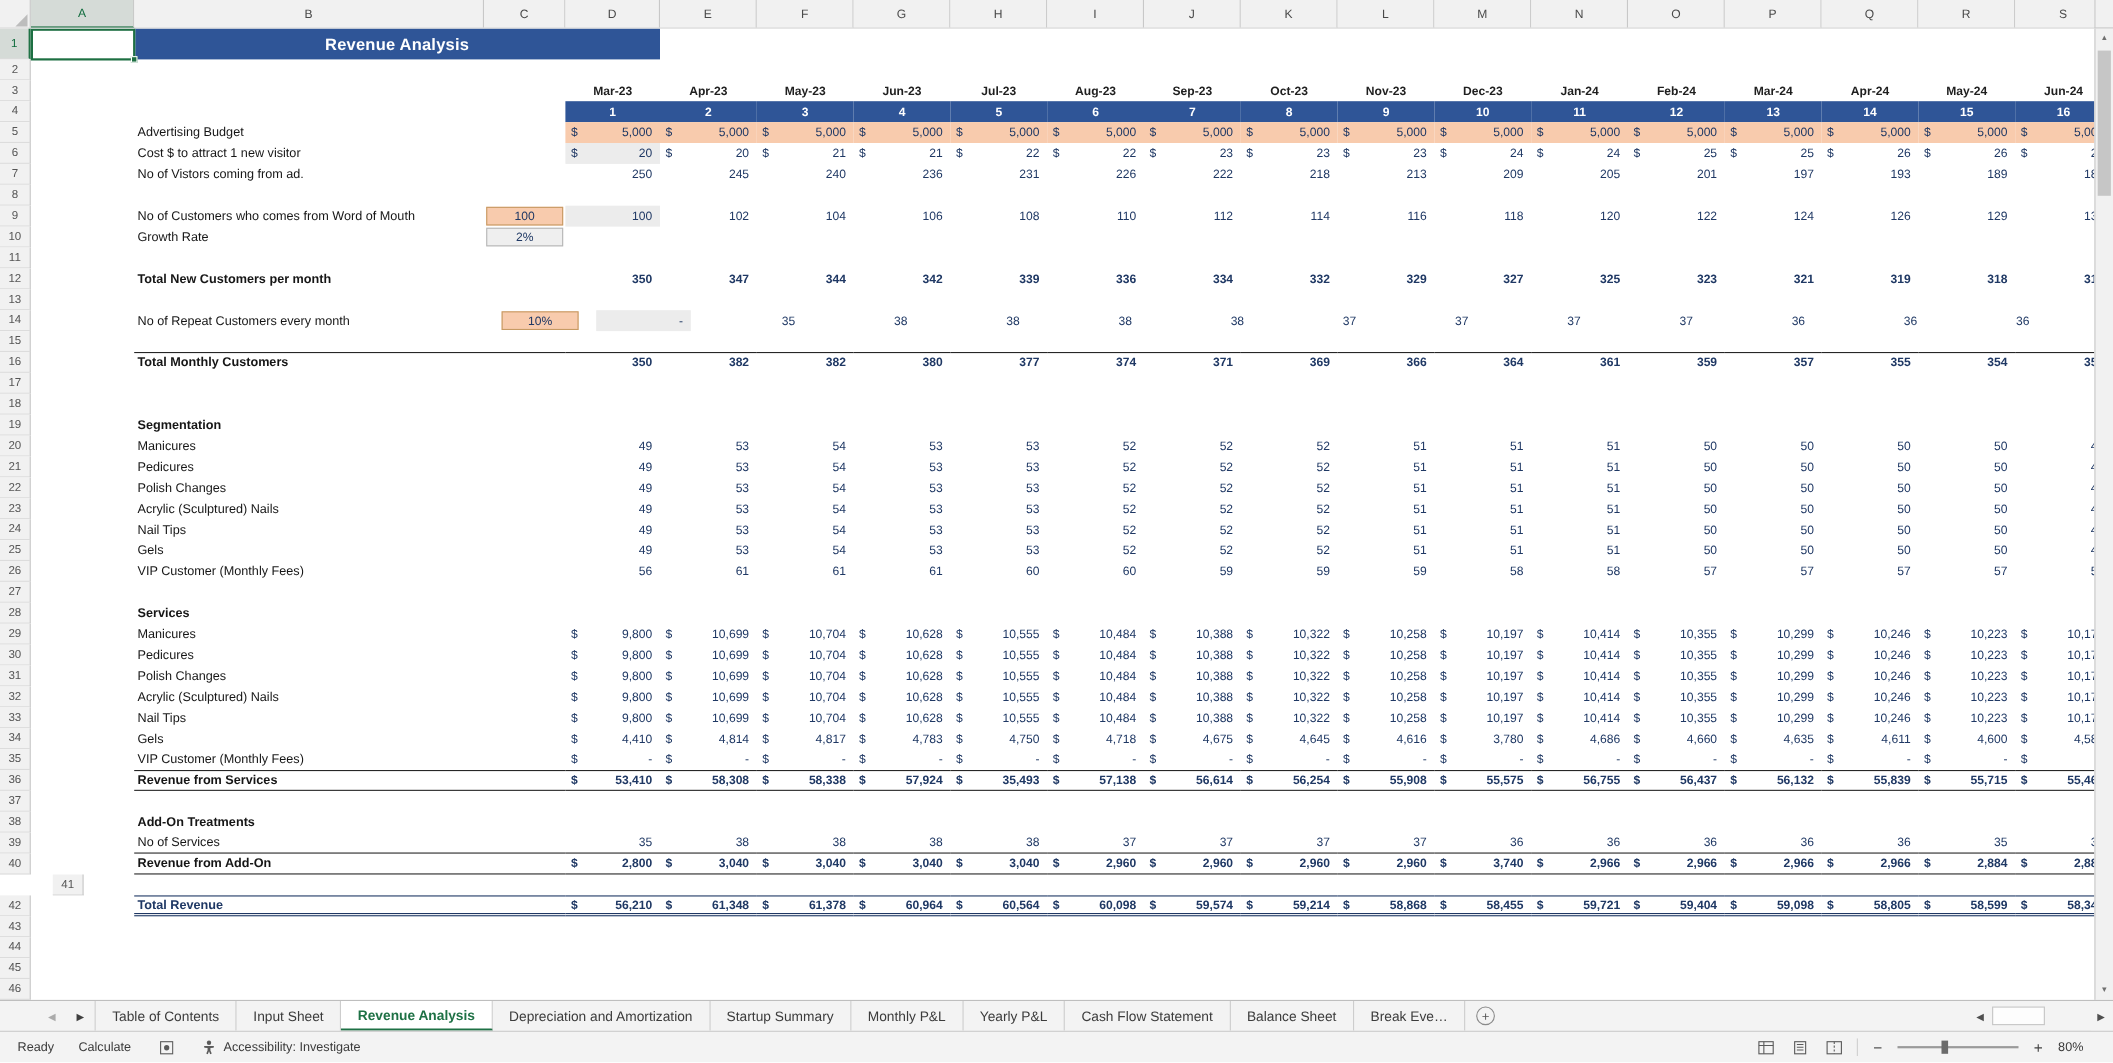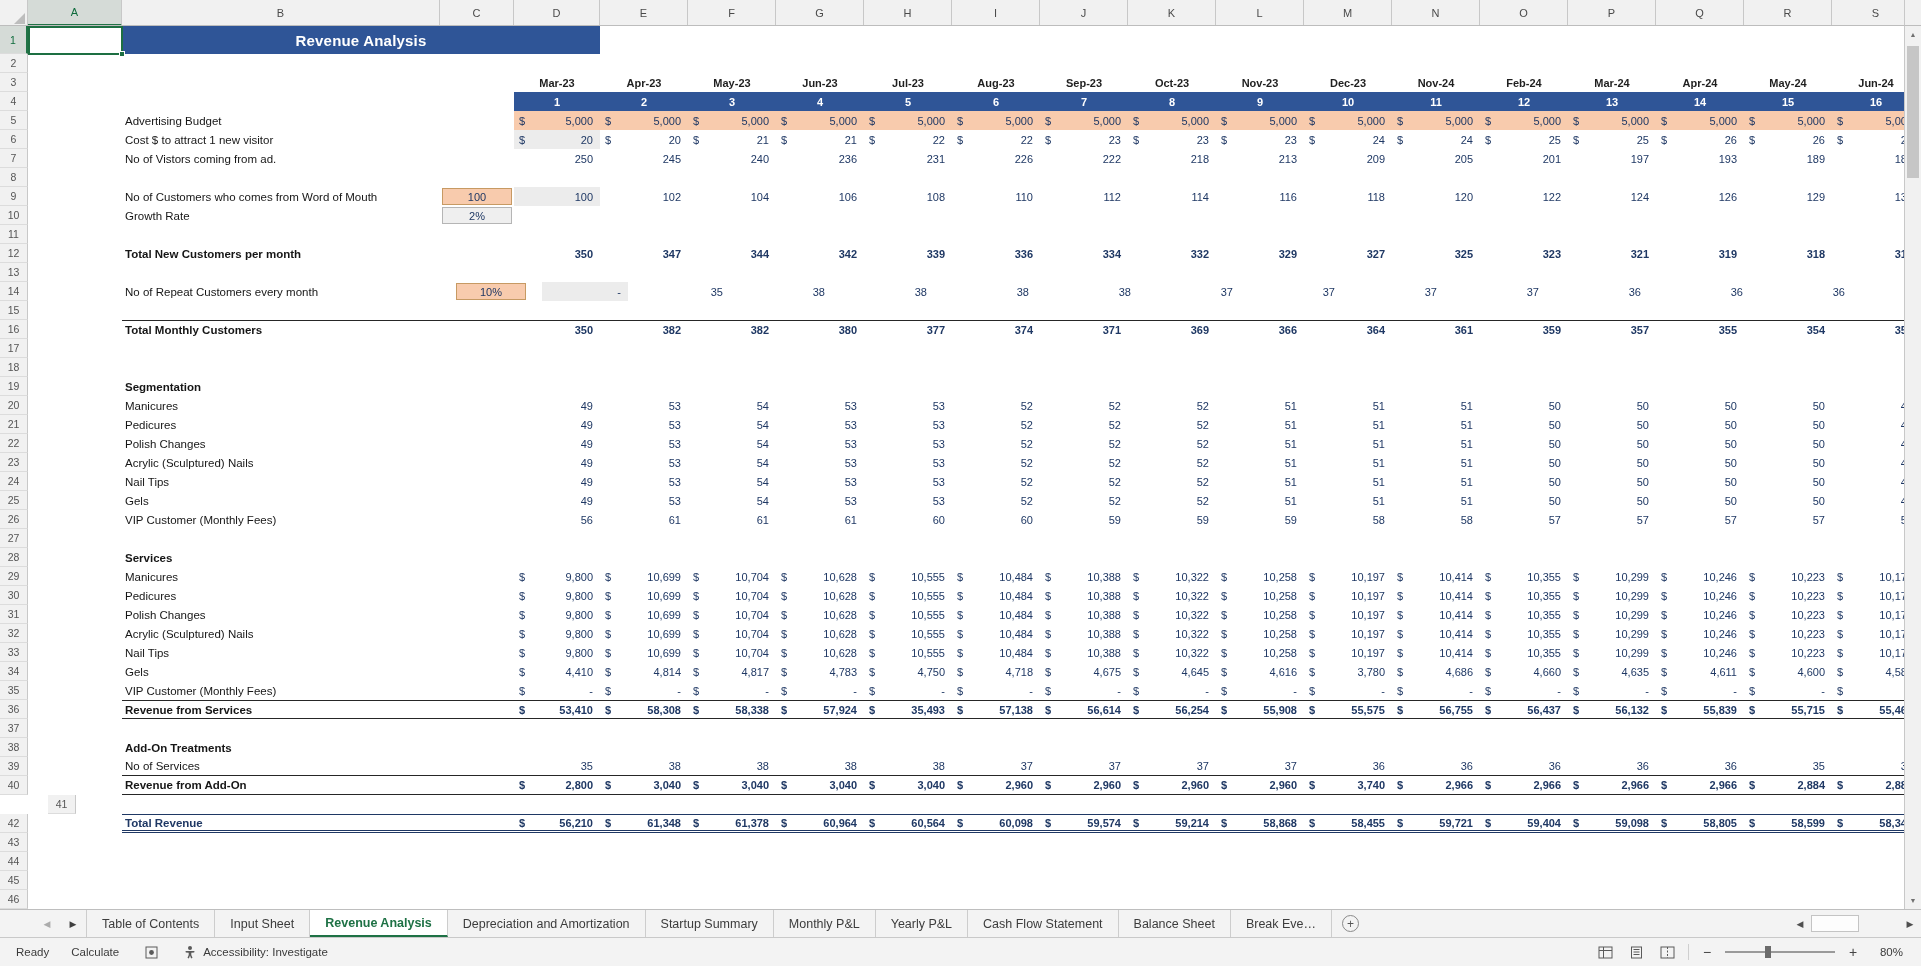--- a/index.html
+++ b/index.html
@@ -67,21 +67,21 @@
   
   .statusbar{position:absolute;top:937px;left:0;width:1921px;height:29px;background:#F3F3F3;border-top:1px solid #C9C9C9;display:flex;align-items:center;font-size:11.5px;color:#3b3b3b}
   .sb-left{display:flex;align-items:center;gap:22px;padding-left:16px}
   .sb-acc{display:flex;align-items:center;gap:6px}
   .sb-right{margin-left:auto;display:flex;align-items:center;gap:11px;padding-right:18px}
   .vicon{display:flex;align-items:center;justify-content:center;width:20px;height:20px}
   .sb-sep{width:1px;height:16px;background:#CFCFCF}
   .zbtn{font-size:14px;color:#444;width:14px;text-align:center}
   .zoom-track{width:110px;height:2px;background:#9A9A9A;position:relative}
   .zoom-thumb{position:absolute;left:40px;top:-5px;width:6px;height:12px;background:#6b6b6b}
-  .zoom-pct{min-width:32px;text-align:right}
+  .zoom-pct{min-width:32px;}
 </style>
 </head>
 <body>
 
 <div class="app">
 
   <div class="hdrs">
     <div class="corner">
       <div class="tri"></div>
     </div>
@@ -116,21 +116,21 @@
           <div class="cell mon" style="width: 86px;">Mar-23</div>
           <div class="cell mon" style="width: 88px;">Apr-23</div>
           <div class="cell mon" style="width: 88px;">May-23</div>
           <div class="cell mon" style="width: 88px;">Jun-23</div>
           <div class="cell mon" style="width: 88px;">Jul-23</div>
           <div class="cell mon" style="width: 88px;">Aug-23</div>
           <div class="cell mon" style="width: 88px;">Sep-23</div>
           <div class="cell mon" style="width: 88px;">Oct-23</div>
           <div class="cell mon" style="width: 88px;">Nov-23</div>
           <div class="cell mon" style="width: 88px;">Dec-23</div>
-          <div class="cell mon" style="width: 88px;">Nov-24</div>
+          <div class="cell mon" style="width: 88px;">Jan-24</div>
           <div class="cell mon" style="width: 88px;">Feb-24</div>
           <div class="cell mon" style="width: 88px;">Mar-24</div>
           <div class="cell mon" style="width: 88px;">Apr-24</div>
           <div class="cell mon" style="width: 88px;">May-24</div>
           <div class="cell mon" style="width: 88px;">Jun-24</div>
         </div>
         <div class="row" style="top: 66px; height: 19px;">
           <div class="cell" style="width: 392px;"></div>
           <div class="cell ser" style="width: 86px;">1</div>
           <div class="cell ser" style="width: 88px;">2</div>

